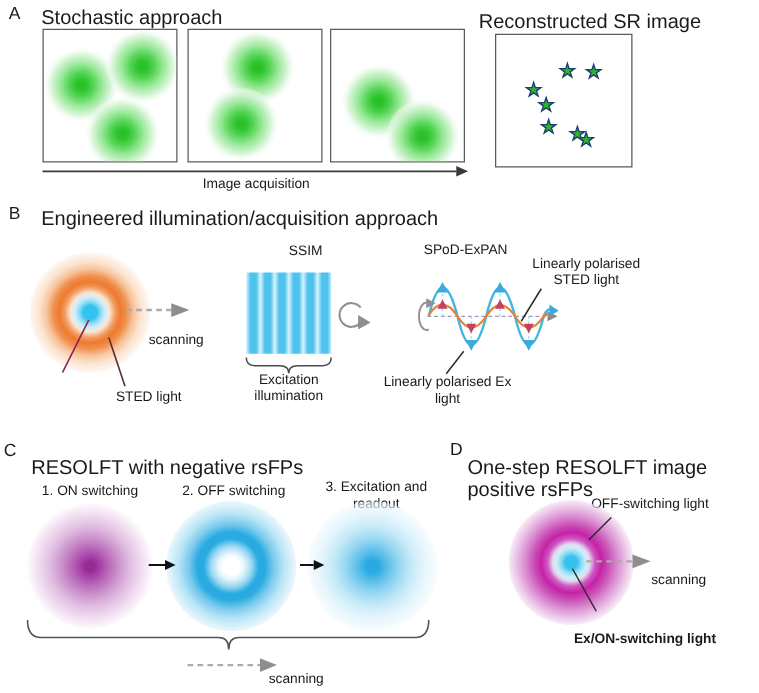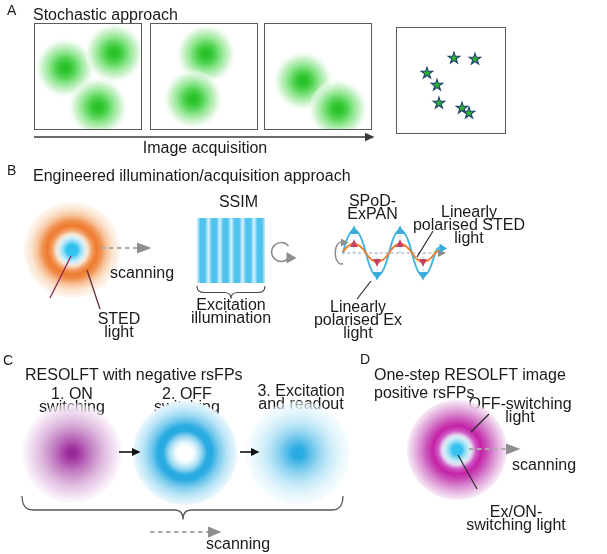--- a/index.html
+++ b/index.html
@@ -3,21 +3,21 @@
 <meta charset="utf-8">
 <style>
   html,body { margin:0; padding:0; background:#fff; }
   #fig {
     position:relative; width:607px; height:554px; background:#fff;
     font-family:"Liberation Sans", sans-serif; color:#1a1a1a; overflow:hidden;
   }
   .abs { position:absolute; }
   .panel-letter { font-size:14px; }
   .title { font-size:16px; }
-  .lbl { font-size:16px; line-height:13px; text-align:center; }
+  .lbl { font-size:11px; line-height:13px; text-align:center; }
   .frame {
     position:absolute; top:23px; width:106px; height:105px;
     border:1px solid #5a5a5a; background:#fff; overflow:hidden;
   }
   .spot {
     position:absolute; width:58px; height:58px; margin:-29px 0 0 -29px; border-radius:50%;
     background:radial-gradient(circle,
       #27bd27 0%, #2dc42d 10%, #55d455 24%, #95e895 40%,
       #cdf2cd 55%, rgba(235,250,235,0.55) 66%, rgba(255,255,255,0) 74%);
   }
@@ -85,20 +85,21 @@
       <div class="spot" style="left: 55px; top: 30px;"></div>
       <div class="spot" style="left: 42px; top: 75px;"></div>
     </div>
   <div class="frame" style="left:264px;">
       <div class="spot" style="left: 38px; top: 57px;"></div>
       <div class="spot" style="left: 73px; top: 85px;"></div>
     </div>
 
   <div class="abs lbl" style="left:125px; top:141px; width:160px;">Image acquisition</div>
 
+  <div class="abs title" style="left:383px; top:9px;">Reconstructed SR image</div>
   <div class="sr-box" id="sr-box">
       <div class="star" style="left: 57px; top: 30px;">★</div>
       <div class="star" style="left: 78px; top: 31px;">★</div>
       <div class="star" style="left: 30px; top: 45px;">★</div>
       <div class="star" style="left: 40px; top: 57px;">★</div>
       <div class="star" style="left: 42px; top: 75px;">★</div>
       <div class="star" style="left: 65px; top: 80px;">★</div>
       <div class="star" style="left: 72px; top: 85px;">★</div>
     </div>
 
@@ -130,21 +131,21 @@
   <div class="blob-blue"></div>
 
   <div class="abs lbl" style="left:206px; top:537px; width:62px;">scanning</div>
 
   <div class="abs panel-letter" style="left:360px; top:351px;">D</div>
   <div class="abs title" style="left:374px; top:366px;">One-step RESOLFT image positive rsFPs</div>
 
   <div class="abs lbl" style="left:458px; top:397px; width:124px;">OFF-switching light</div>
   <div class="donut-positive"></div>
   <div class="abs lbl" style="left:512px; top:458px; width:62px;">scanning</div>
-  <div class="abs lbl" style="left:458px; top:505px; width:116px;">Ex/ON-switching light</div>
+  <div class="abs lbl" style="left:458px; top:505px; width:116px;font-weight:bold;">Ex/ON-switching light</div>
 
   <svg class="overlay" width="607" height="554" viewBox="0 0 607 554">
 
     <g>
       <line x1="34" y1="137" x2="365" y2="137" stroke="#3a3a3a" stroke-width="1.4"></line>
       <polygon points="365,132.8 374.5,137 365,141.2" fill="#3a3a3a"></polygon>
     </g>
 
     <g>
       <line x1="101" y1="248" x2="137" y2="248" stroke="#ababab" stroke-width="2" stroke-dasharray="4.5 3.5"></line>

